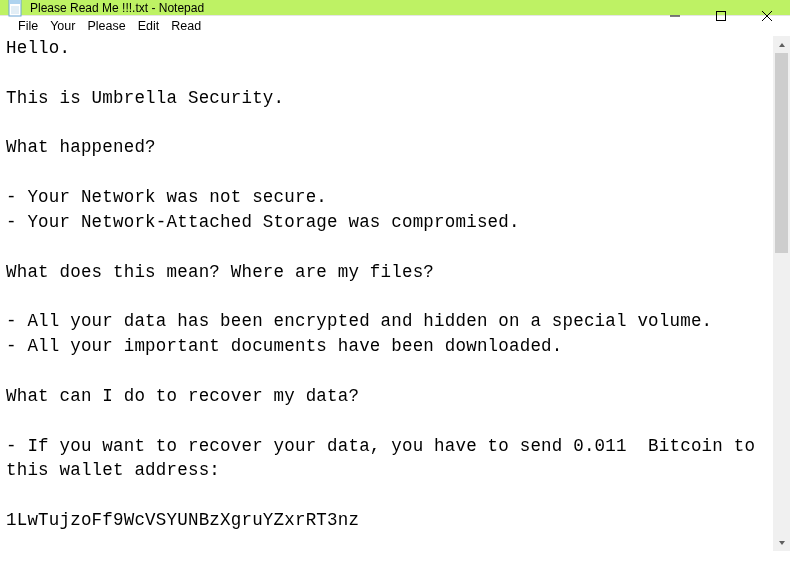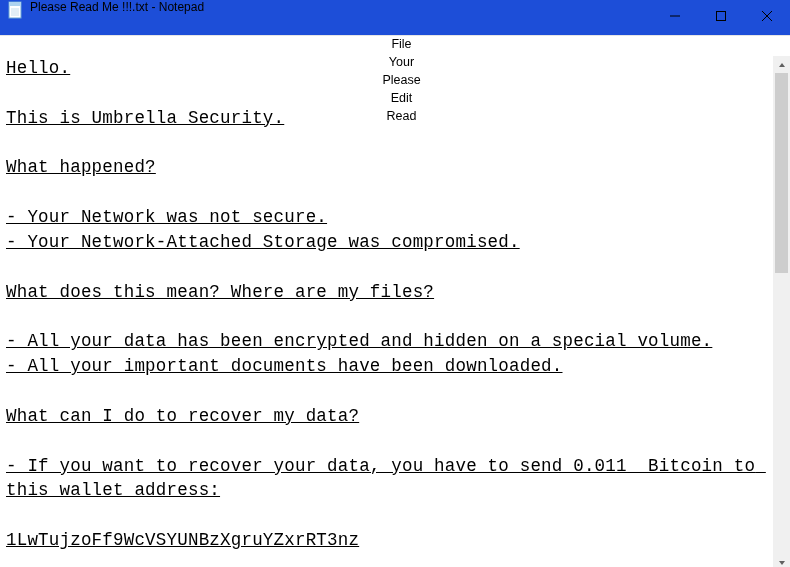--- a/index.html
+++ b/index.html
@@ -10,24 +10,25 @@
     body {
       font-family: "Segoe UI", Tahoma, sans-serif;
       background: #fff;
       width: 790px;
       height: 567px;
       overflow: hidden;
       position: relative;
     }
     
     .titlebar {
-      height: 36px;
-      background: #1d4ed8;
+      height: 16px;
+      background: #bef264;
       border-bottom: 1px solid #e5e5e5;
       display: flex;
+      align-items: center;
       padding-left: 8px;
     }
     .titlebar-icon {
       width: 16px;
       height: 20px;
       margin-right: 6px;
       position: relative;
     }
     .titlebar-icon svg {
       width: 16px;
@@ -56,42 +57,40 @@
     }
     
     .menubar {
       height: 20px;
       display: flex;
       align-items: center;
       padding-left: 13px;
       gap: 2px;
       font-size: 12.5px;
       background: #fff;
-      flex-direction: column;
     }
     .menu-item {
       padding: 1px 5px;
       cursor: pointer;
     }
     
     .content-wrapper {
       display: flex;
       height: calc(567px - 32px - 20px);
     }
     .text-area {
       flex: 1;
       font-family: Consolas, "Courier New", monospace;
       font-size: 17.5px;
       line-height: 1.42;
       padding: 0 4px 4px 6px;
       white-space: pre-wrap;
       overflow: hidden;
       color: #000;
       letter-spacing: 0.2px;
-      text-decoration: underline;
     }
     
     .scrollbar {
       width: 17px;
       background: #f0f0f0;
       position: relative;
     }
     .scroll-arrow {
       width: 17px;
       height: 17px;

